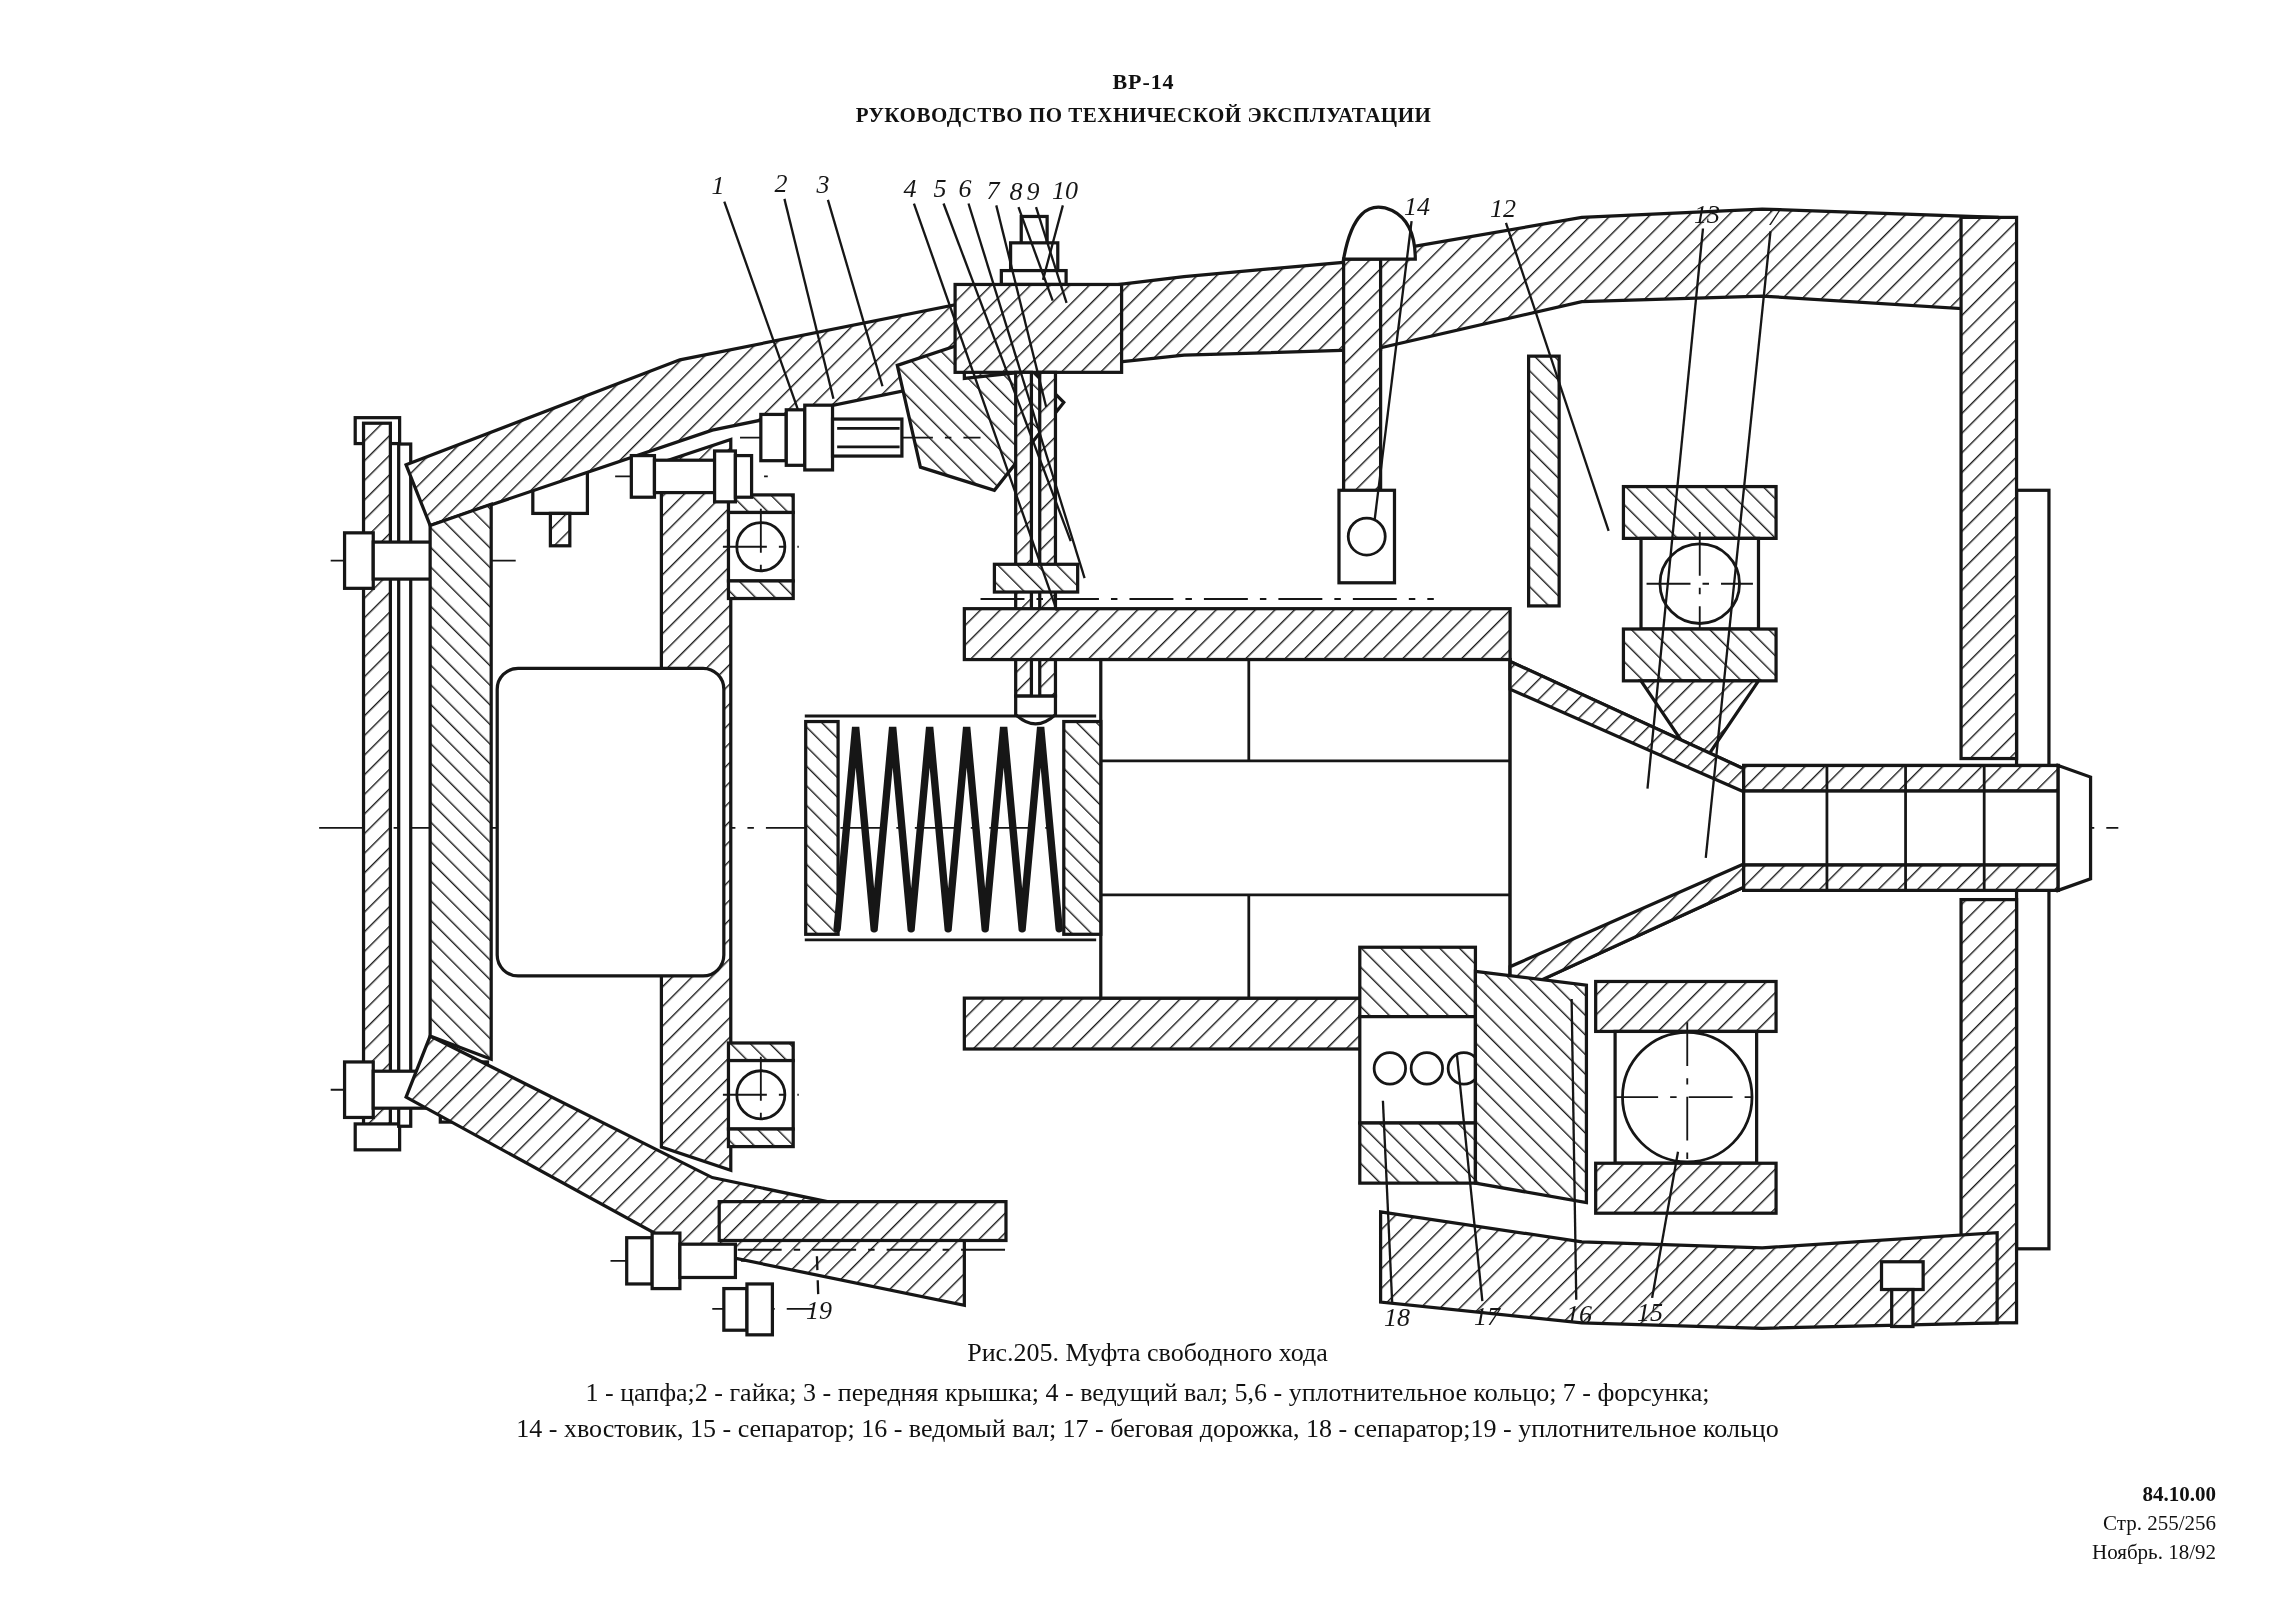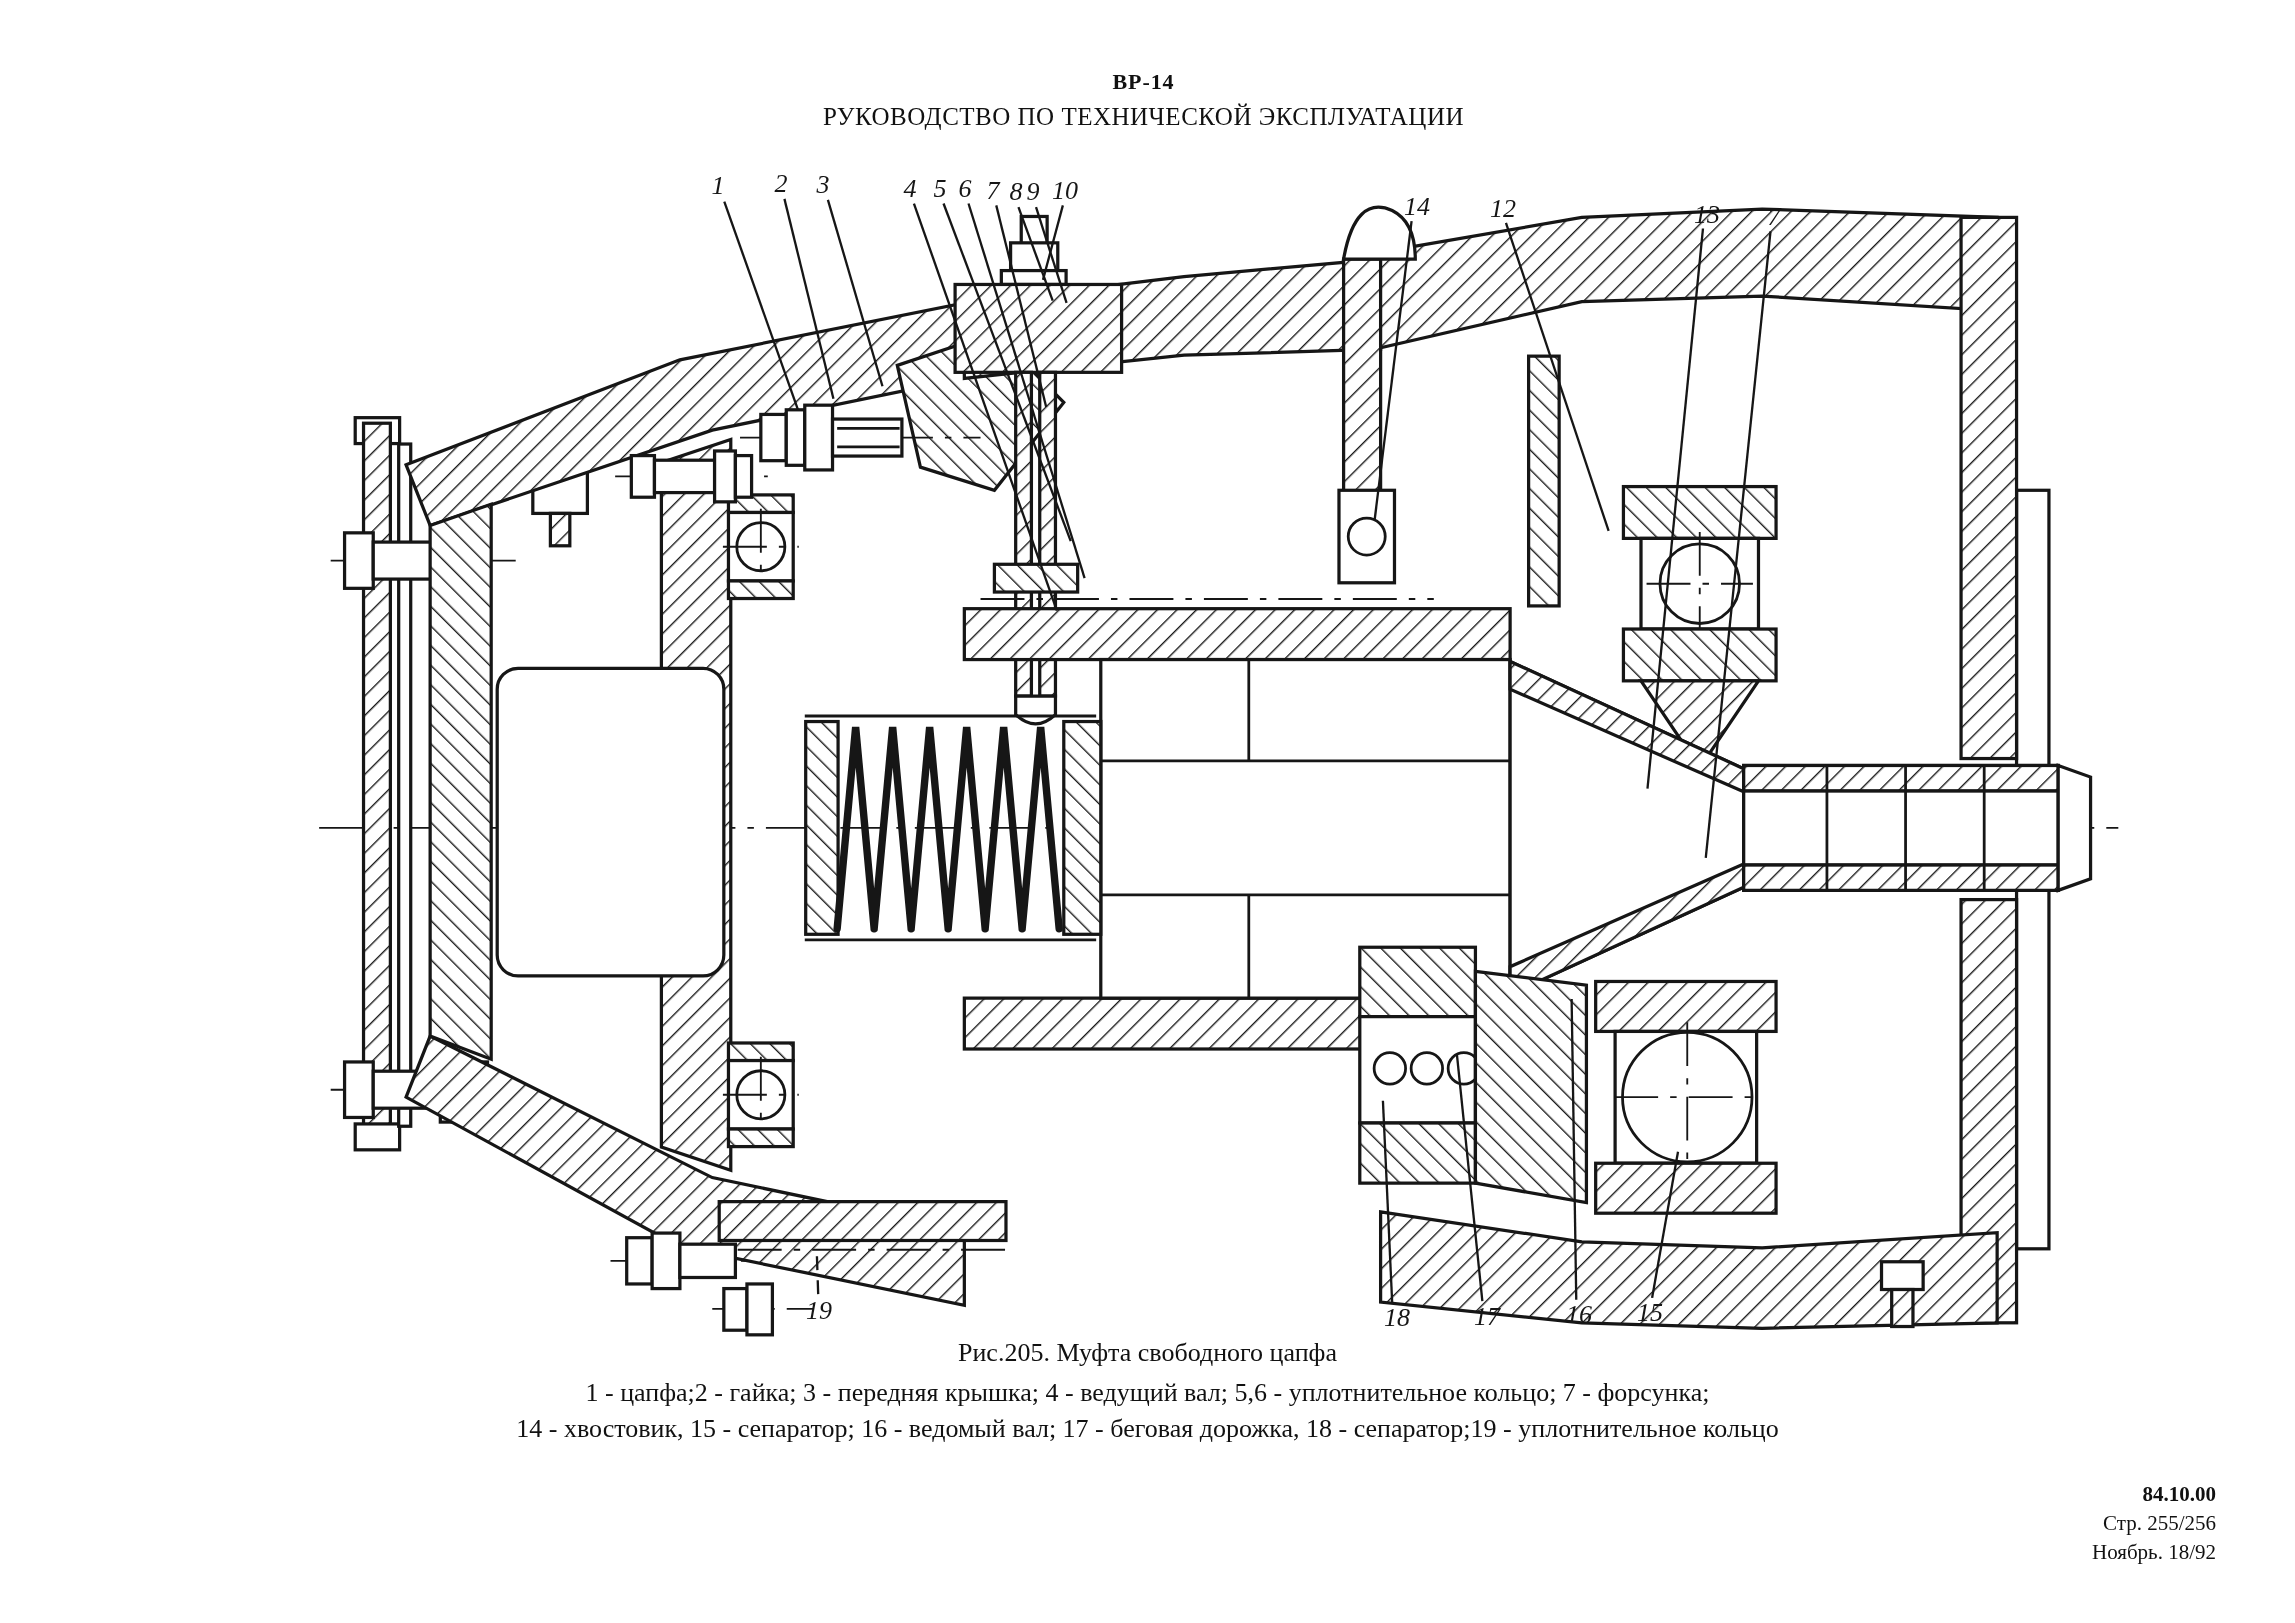--- a/index.html
+++ b/index.html
@@ -7,21 +7,21 @@
     position:relative;
     width:2295px;height:1623px;
     background:#ffffff;
     overflow:hidden;
     font-family:"Liberation Serif", serif;
     color:#111;
   }
   
   .header{position:absolute;top:69px;left:0;width:2221px;text-align:center;margin-left:33px;}
   .header .model{font-size:22px;font-weight:bold;letter-spacing:0.9px;}
-  .header .manual{font-size:25px;font-weight:normal;margin-top:8.3px;letter-spacing:0.5px;}
+  .header .manual{font-size:21px;font-weight:bold;margin-top:8.3px;letter-spacing:0.5px;}
   
   svg.drawing{position:absolute;left:0;top:0;width:2295px;height:1623px;}
   .o{fill:#ffffff;stroke:#161616;stroke-width:7px;}
   .h{fill:url(#hz);stroke:#161616;stroke-width:7px;}
   .h2{fill:url(#hz2);stroke:#161616;stroke-width:7px;}
   .ln{stroke:#161616;stroke-width:6px;fill:none;}
   .thick{stroke-width:16px;stroke-linecap:round;}
   .dd{stroke:#161616;stroke-width:4px;fill:none;stroke-dasharray:95 26 14 26;}
   .leader{stroke:#161616;stroke-width:5px;fill:none;}
   .leader.dashed{stroke-dasharray:30 22;}
@@ -289,21 +289,21 @@
       <span class="callout" style="left: 1707px; top: 215px;">13</span>
       <span class="callout" style="left: 1774px; top: 217px;">7</span>
       <span class="callout" style="left: 1650px; top: 1313px;">15</span>
       <span class="callout" style="left: 1579px; top: 1315px;">16</span>
       <span class="callout" style="left: 1487px; top: 1317px;">17</span>
       <span class="callout" style="left: 1397px; top: 1318px;">18</span>
       <span class="callout" style="left: 819px; top: 1311px;">19</span>
     </div>
 
   <div class="caption-block">
-    <div class="caption">Рис.205. Муфта свободного цапфа</div>
+    <div class="caption">Рис.205. Муфта свободного хода</div>
     <div class="legend">
       <div class="legend-line">1 - цапфа;2 - гайка; 3 - передняя крышка; 4 - ведущий вал; 5,6 - уплотнительное кольцо; 7 - форсунка;</div>
       <div class="legend-line">14 - хвостовик, 15 - сепаратор; 16 - ведомый вал; 17 - беговая дорожка, 18 - сепаратор;19 - уплотнительное кольцо</div>
     </div>
   </div>
 
   <div class="footer">
     <div class="sec">84.10.00</div>
     <div>Стр. 255/256</div>
     <div>Ноябрь. 18/92</div>

